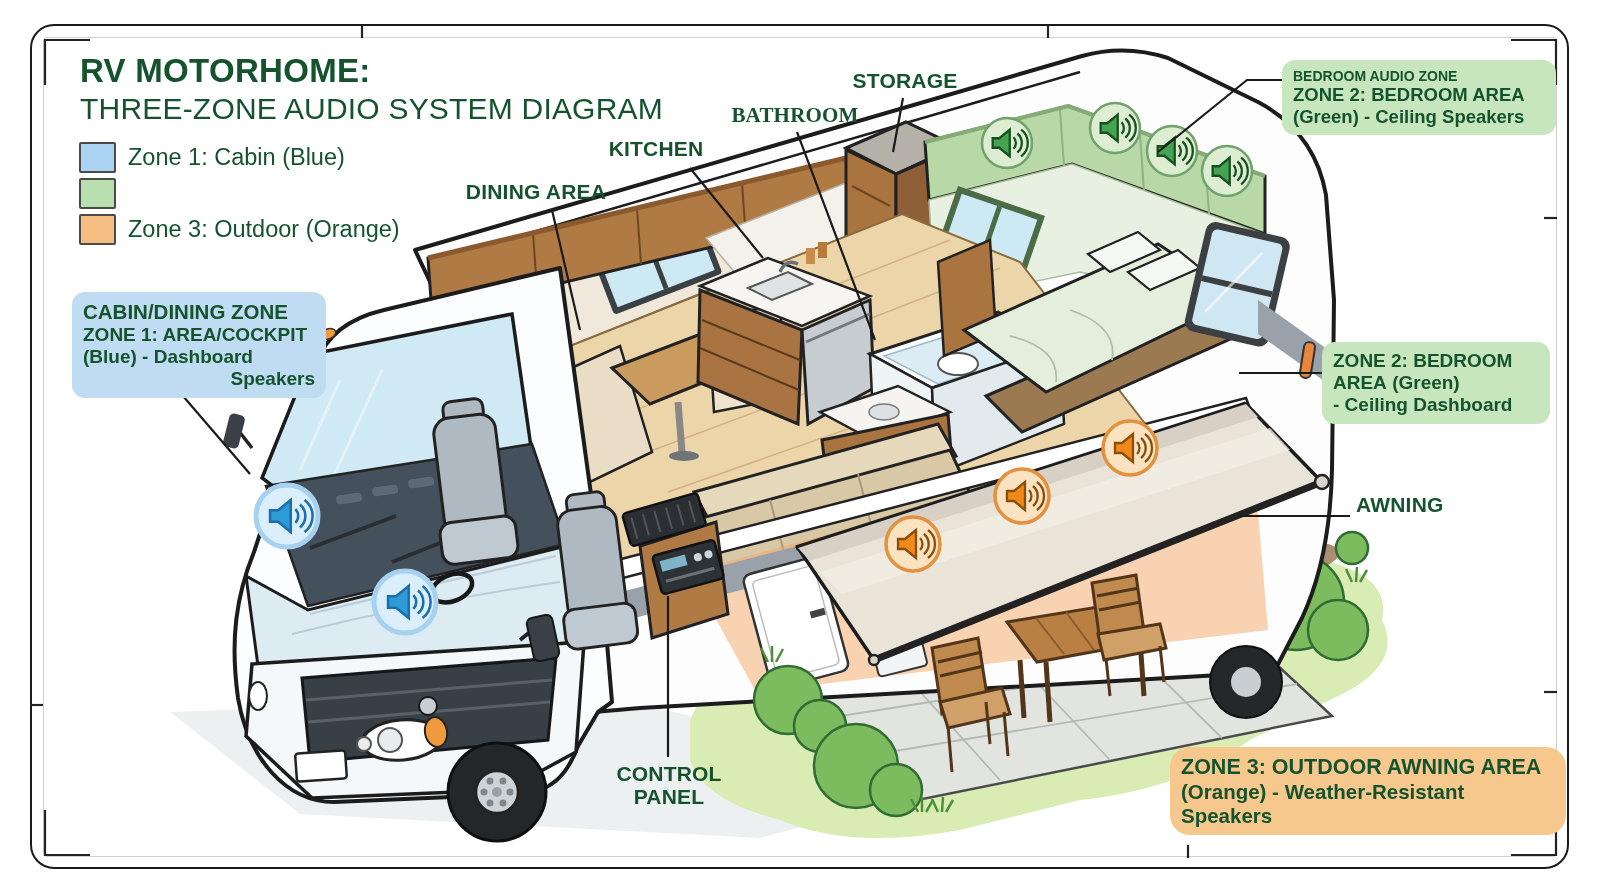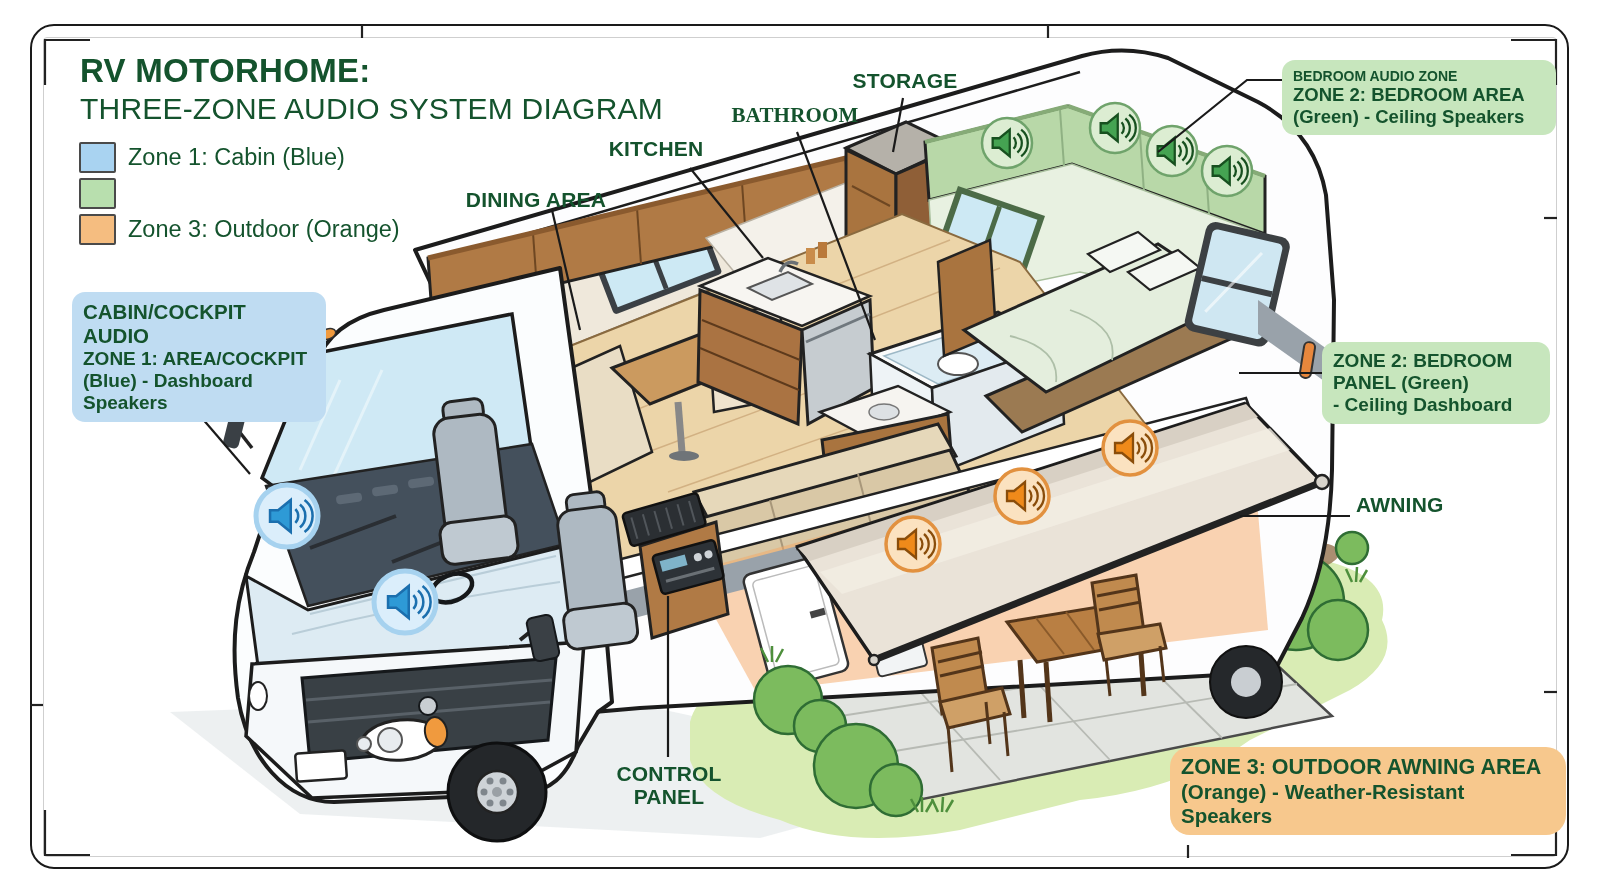--- a/index.html
+++ b/index.html
@@ -21,21 +21,21 @@
   .sw-blue{background:#a9d3f1;} .sw-green{background:#b8dfae;} .sw-orange{background:#f5bd80;}
   .room-label{position:absolute;z-index:4;font-size:21px;font-weight:600;text-align:center;line-height:1.08;letter-spacing:.2px;}
   .callout{position:absolute;z-index:5;border-radius:13px;padding:8px 11px;line-height:1.16;}
   .callout .t{font-weight:800;font-size:20.5px;}
   .callout .l{font-size:19px;font-weight:bold;}
   .co-blue{background:#bfdcf2;}
   .co-green{background:#c7e6bd;}
   .co-orange{background:#f7c88d;border-radius:20px;}
   #co-outdoor .t{font-size:21.5px;}
   #co-outdoor .l{font-size:20.5px;}
-  .center{text-align:left;}
+  .center{text-align:right;}
 </style>
 </head>
 <body>
 
 <div id="stage">
 
   <div class="frame-inner"></div>
   <div class="frame-outer"></div>
 
   <svg id="art" width="1600" height="894" viewBox="0 0 1600 894">
@@ -437,46 +437,46 @@
     <span class="legend-sw sw-green"></span>
   </div>
   <div class="legend-row" style="top:214px;">
     <span class="legend-sw sw-orange"></span>
     <span class="legend-lb">Zone 3: Outdoor (Orange)</span>
   </div>
 
   <div class="room-label" style="left:843px;top:70px;width:124px;">STORAGE</div>
   <div class="room-label" style="left:728px;top:104px;width:134px;font-family:Liberation Serif, serif;">BATHROOM</div>
   <div class="room-label" style="left:594px;top:138px;width:124px;">KITCHEN</div>
-  <div class="room-label" style="left:452px;top:189px;width:168px;">DINING AREA</div>
+  <div class="room-label" style="left:452px;top:181px;width:168px;">DINING AREA</div>
   <div class="room-label" style="left:1356px;top:494px;width:120px;text-align:left;">AWNING</div>
   <div class="room-label" style="left:606px;top:763px;width:126px;">CONTROL PANEL</div>
 
   <div class="callout co-blue" id="co-cabin" style="left:72px;top:292px;width:232px;">
-    <div class="t">CABIN/COCKPIT AUDIO</div>
+    <div class="t">CABIN/DINING ZONE</div>
     <div class="l">ZONE 1: AREA/COCKPIT</div>
     <div class="l">(Blue) - Dashboard</div>
     <div class="l center">Speakers</div>
   </div>
 
   <div class="callout co-green" id="co-bedroom-top" style="left:1282px;top:60px;width:252px;">
     <div class="t" style="font-size:14px;">BEDROOM AUDIO ZONE</div>
     <div class="l" style="font-size:18.5px;">
       <strong>ZONE 2:</strong>
       <span>BEDROOM AREA</span>
     </div>
     <div class="l" style="font-size:18.5px;">(Green) - Ceiling Speakers</div>
   </div>
 
   <div class="callout co-green" id="co-bedroom-side" style="left:1322px;top:342px;width:206px;">
     <div class="l">
       <strong>ZONE 2: BEDROOM</strong>
     </div>
     <div class="l">
-      <strong>PANEL</strong>
+      <strong>AREA</strong>
       <span>(Green)</span>
     </div>
     <div class="l">- Ceiling Dashboard</div>
   </div>
 
   <div class="callout co-orange" id="co-outdoor" style="left:1170px;top:747px;width:374px;">
     <div class="t">ZONE 3: OUTDOOR AWNING AREA</div>
     <div class="l">(Orange) - Weather-Resistant Speakers</div>
   </div>
 

